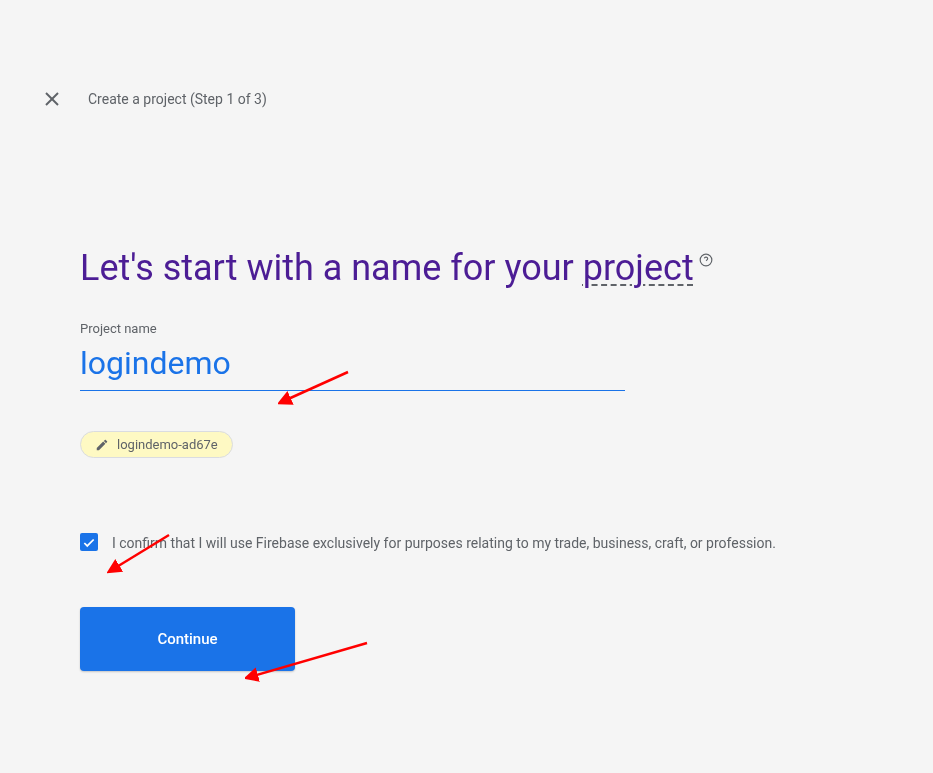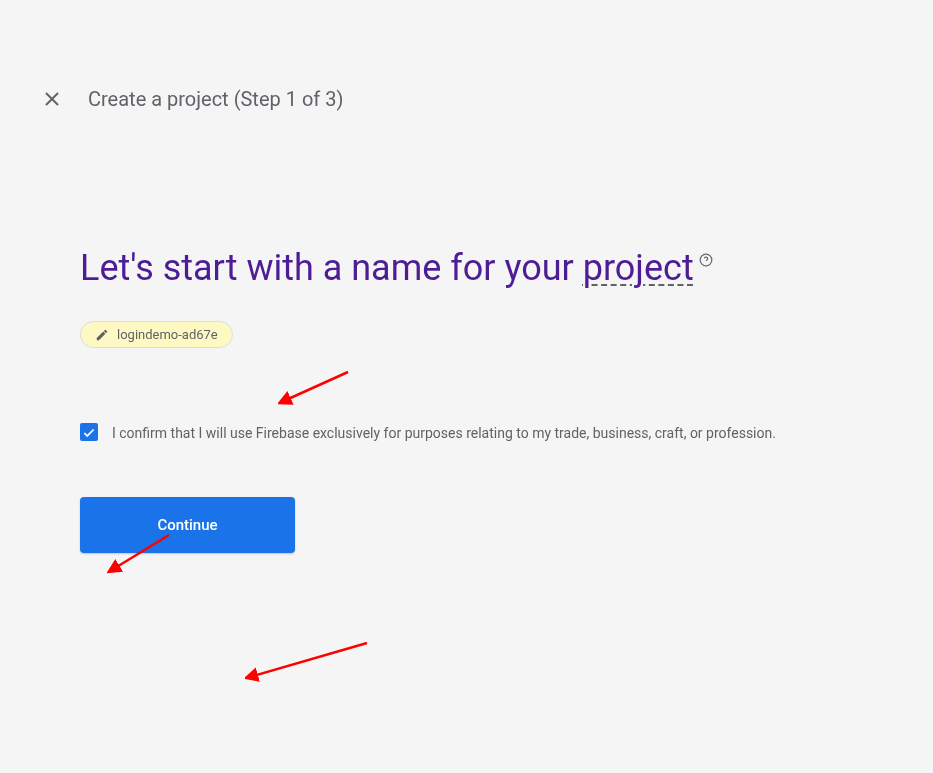--- a/index.html
+++ b/index.html
@@ -22,21 +22,21 @@
       margin-top: 75px;
     }
     .close-icon {
       width: 24px;
       height: 24px;
       cursor: pointer;
       color: #5f6368;
       margin-right: 24px;
     }
     .header-title {
-      font-size: 20px;
+      font-size: 14px;
       color: #5f6368;
       font-weight: 400;
     }
     .content {
       padding: 0 80px;
       margin-top: 120px;
     }
     .page-heading {
       font-size: 36px;
       font-weight: 400;
@@ -122,21 +122,21 @@
       font-size: 14px;
       color: #5f6368;
       line-height: 1.6;
     }
     .continue-button {
       background: #1a73e8;
       color: #fff;
       border: none;
       border-radius: 4px;
       padding: 0 32px;
-      height: 56px;
+      height: 64px;
       font-size: 15px;
       font-weight: 500;
       cursor: pointer;
       margin-top: 52px;
       min-width: 215px;
       font-family: inherit;
       box-shadow: 0 1px 2px rgba(0,0,0,0.2);
     }
     .arrow {
       position: absolute;
@@ -160,20 +160,24 @@
   <h1 class="page-heading">
     <span>Let's start with a name for your </span><span class="project-word">project</span><sup class="help-icon">
       <svg viewBox="0 0 24 24" width="14" height="14" fill="none" stroke="currentColor" stroke-width="2">
         <circle cx="12" cy="12" r="10"></circle>
         <path d="M9.09 9a3 3 0 0 1 5.83 1c0 2-3 3-3 3"></path>
         <line x1="12" y1="17" x2="12.01" y2="17"></line>
       </svg>
     </sup>
   </h1>
 
+  <div class="input-group">
+    <label class="input-label">Project name</label>
+    <input type="text" class="project-name-input" value="logindemo" style="">
+  </div>
 
   <div class="project-id-chip">
     <span class="pencil-icon">
       <svg viewBox="0 0 24 24" fill="currentColor">
         <path d="M3 17.25V21h3.75L17.81 9.94l-3.75-3.75L3 17.25zM20.71 7.04c.39-.39.39-1.02 0-1.41l-2.34-2.34c-.39-.39-1.02-.39-1.41 0l-1.83 1.83 3.75 3.75 1.83-1.83z"></path>
       </svg>
     </span>
     <span>logindemo-ad67e</span>
   </div>
 

